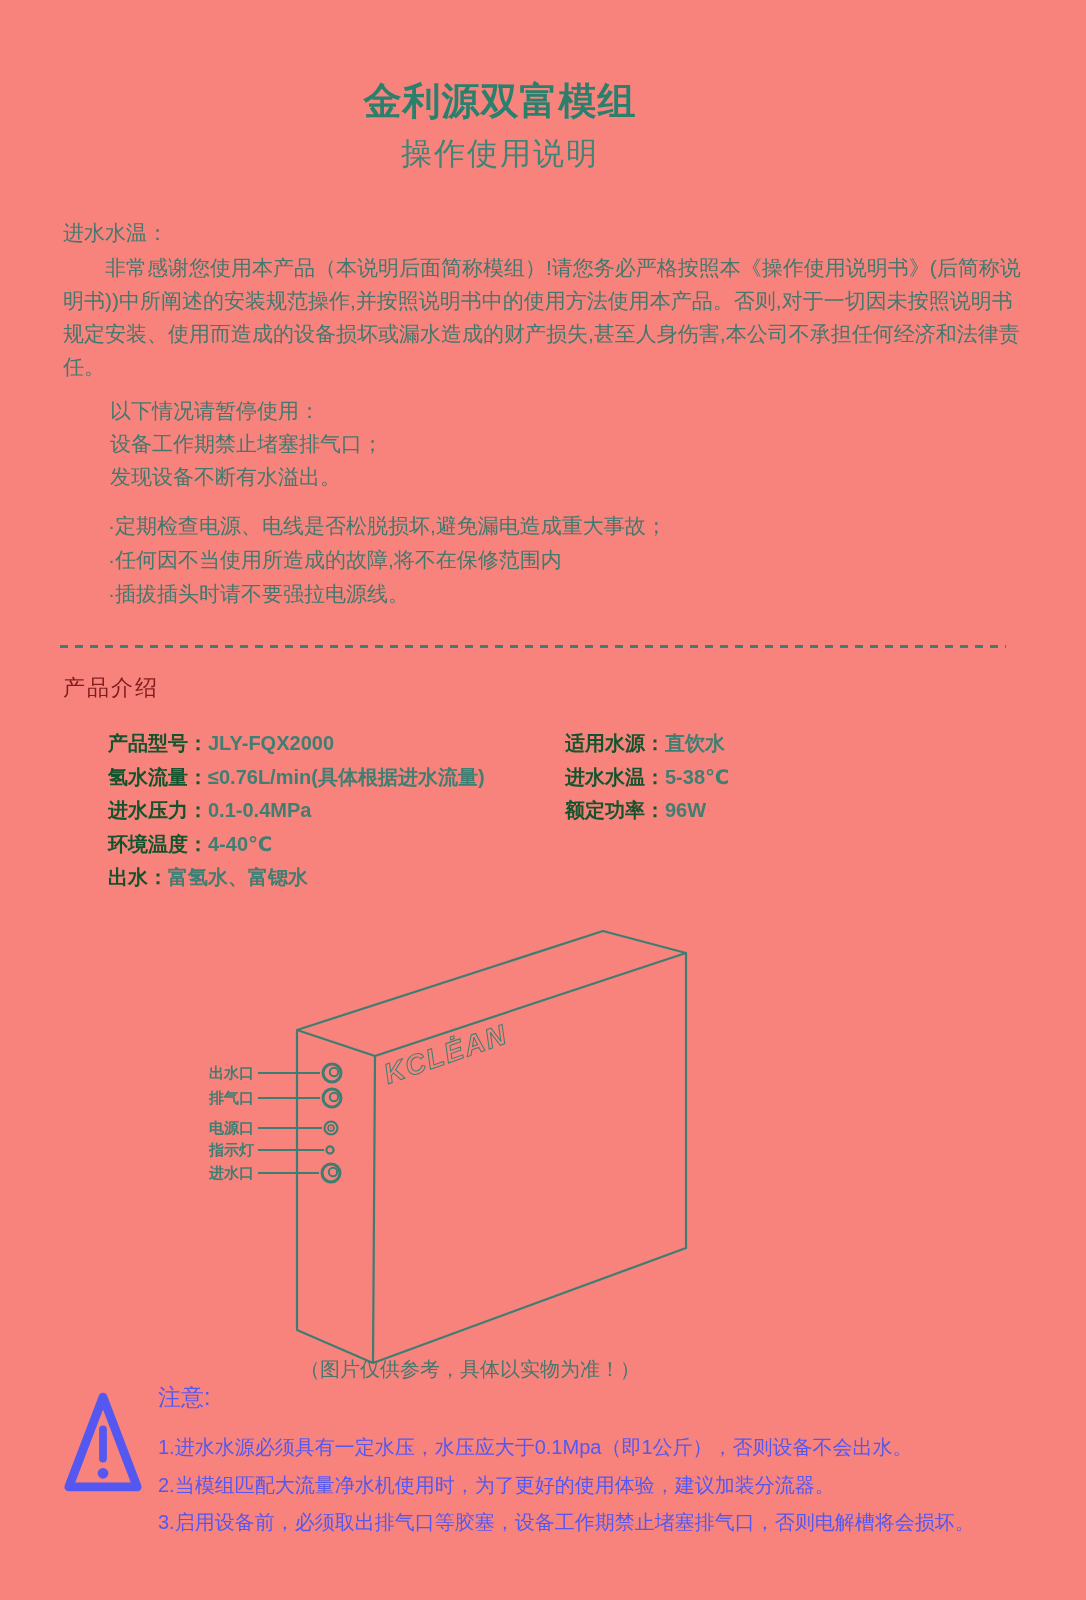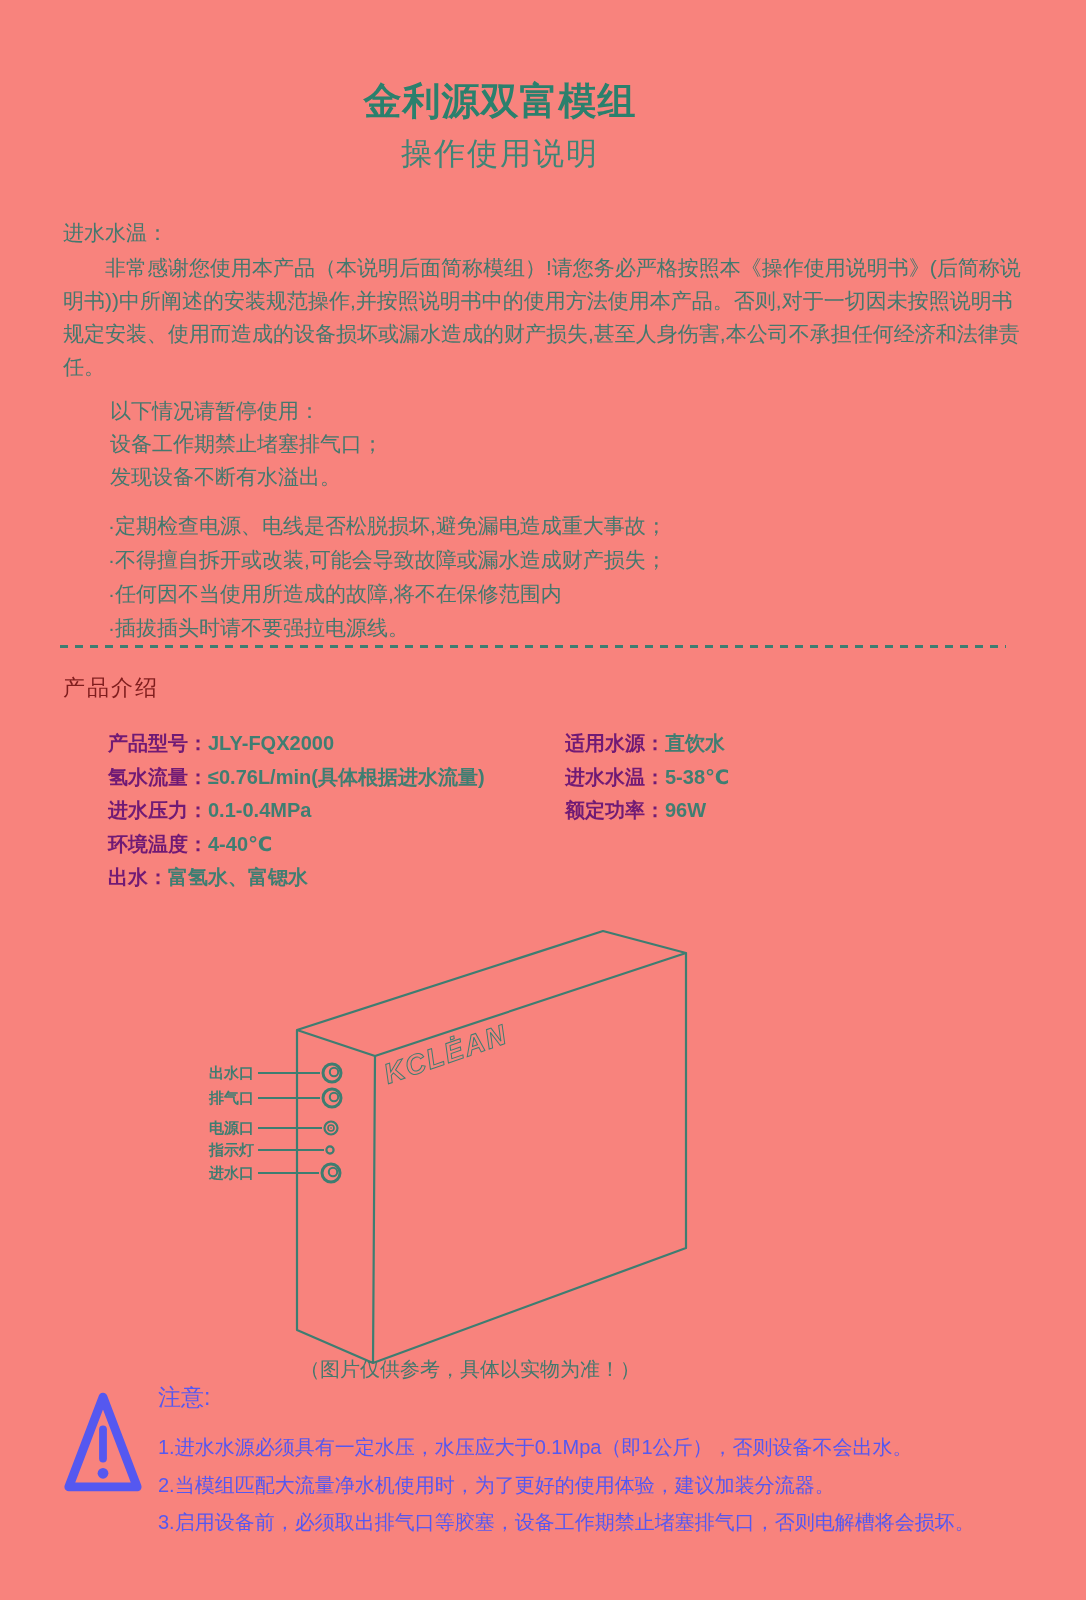--- a/index.html
+++ b/index.html
@@ -24,21 +24,21 @@
   
   .divider{
     position:absolute;left:60px;top:645px;width:946px;height:3px;
     background:repeating-linear-gradient(90deg,#3E7D71 0 8px,transparent 8px 15px);
   }
   
   .section-title{position:absolute;left:63px;top:673px;font-size:22px;font-weight:400;color:#7f1d1d;letter-spacing:2px;}
   .specs-left{position:absolute;left:108px;top:727px;width:450px;}
   .specs-right{position:absolute;left:565px;top:727px;width:470px;}
   .spec-row{height:33.5px;line-height:33.5px;font-size:20px;white-space:nowrap;}
-  .spec-label{font-weight:700;color:#701a75;}
+  .spec-label{font-weight:700;color:#14532d;}
   .spec-value{font-weight:700;color:#3F7E72;}
   
   .diagram{position:absolute;left:190px;top:900px;width:560px;height:470px;}
   .caption{position:absolute;left:190px;top:1356px;width:560px;text-align:center;font-size:20px;color:#44786E;}
   
   .warning-icon{position:absolute;left:62px;top:1386px;}
   .notice{position:absolute;left:158px;top:1382px;width:900px;color:#5558F0;}
   .notice-title{font-size:23px;font-weight:400;margin-bottom:16px;}
   .notice-items{font-size:20px;line-height:37.5px;}
 </style>
@@ -55,21 +55,20 @@
   <div class="intro">
     <div class="salutation">进水水温：</div>
     <div class="paragraph">非常感谢您使用本产品（本说明后面简称模组）!请您务必严格按照本《操作使用说明书》(后简称说明书))中所阐述的安装规范操作,并按照说明书中的使用方法使用本产品。否则,对于一切因未按照说明书规定安装、使用而造成的设备损坏或漏水造成的财产损失,甚至人身伤害,本公司不承担任何经济和法律责任。</div>
     <div class="pause-block">
       <div>以下情况请暂停使用：</div>
       <div>设备工作期禁止堵塞排气口；</div>
       <div>发现设备不断有水溢出。</div>
     </div>
     <div class="bullets">
       <div>·定期检查电源、电线是否松脱损坏,避免漏电造成重大事故；</div>
-      <div>·不得擅自拆开或改装,可能会导致故障或漏水造成财产损失；</div>
       <div>·任何因不当使用所造成的故障,将不在保修范围内</div>
       <div>·插拔插头时请不要强拉电源线。</div>
     </div>
   </div>
 
   <div class="divider"></div>
 
   <div class="section-title">产品介绍</div>
 
   <div class="specs-left">

